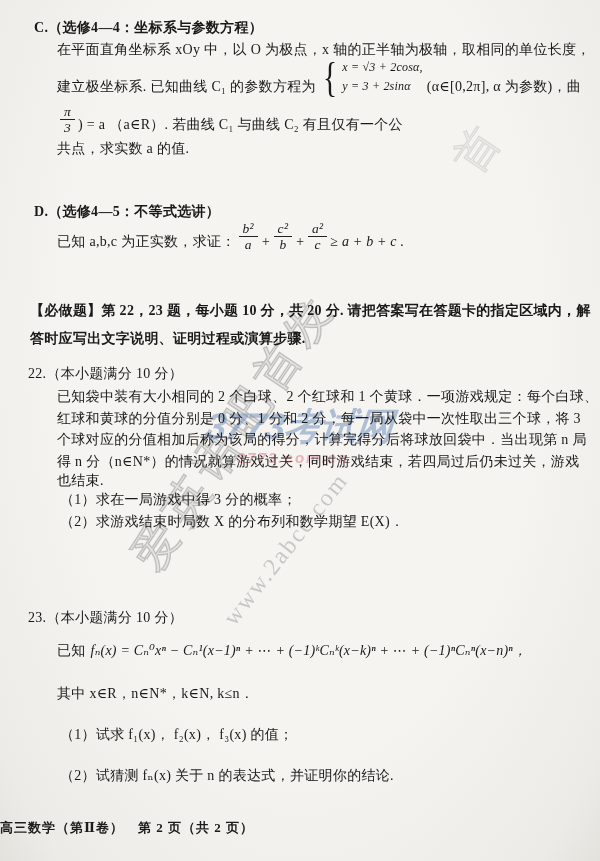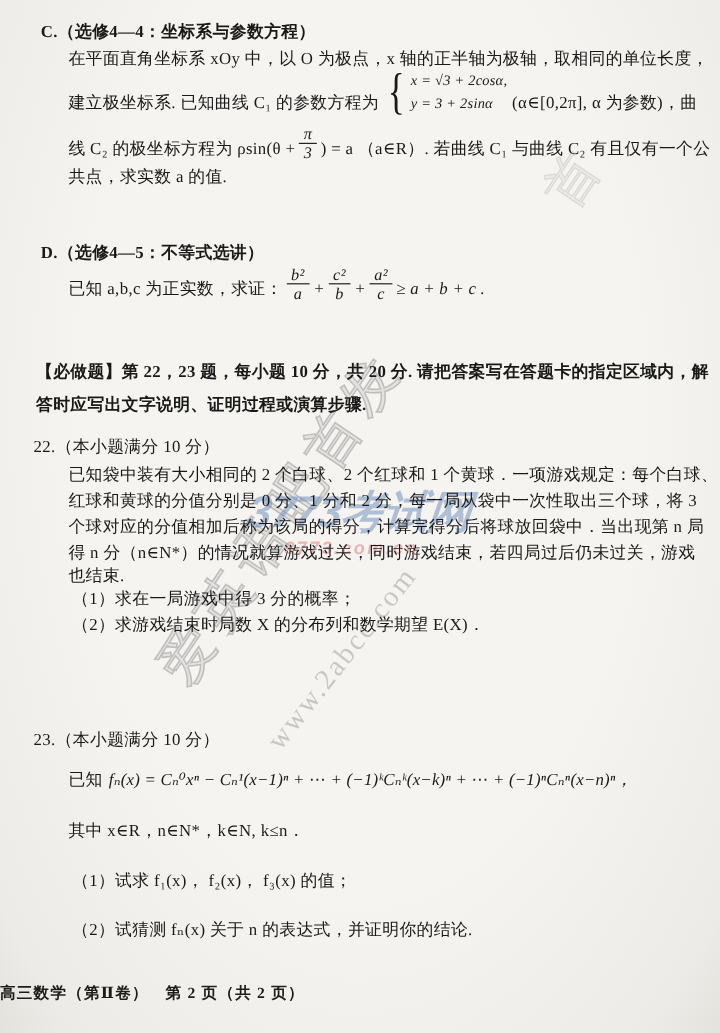--- a/index.html
+++ b/index.html
@@ -89,21 +89,20 @@
       <span class="lbrace">{</span>
       <span class="sysrows">
         <span class="m">x = √3 + 2cosα,</span>
         <span class="m">y = 3 + 2sinα</span>
       </span>
     </span>
     <span>(α∈[0,2π], α 为参数)，曲</span>
   </div>
 
   <div class="line flexline" style="top:104px">
-    <span>线 C₂ 的极坐标方程为 ρsin(θ +</span>
     <span class="frac">
       <span class="num">π</span>
       <span class="den">3</span>
     </span>
     <span>) = a （a∈R）. 若曲线 C₁ 与曲线 C₂ 有且仅有一个公</span>
   </div>
 
   <div class="line" style="top:139px">共点，求实数 a 的值.</div>
 
   <div class="hdr" style="top:202px">D.（选修4—5：不等式选讲）</div>

